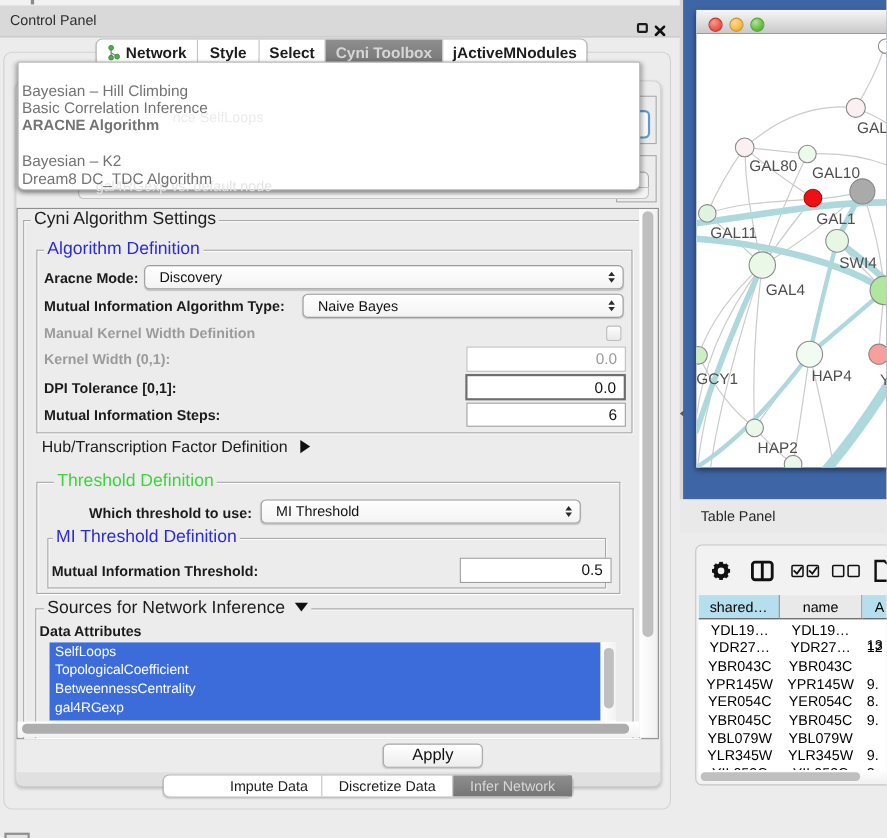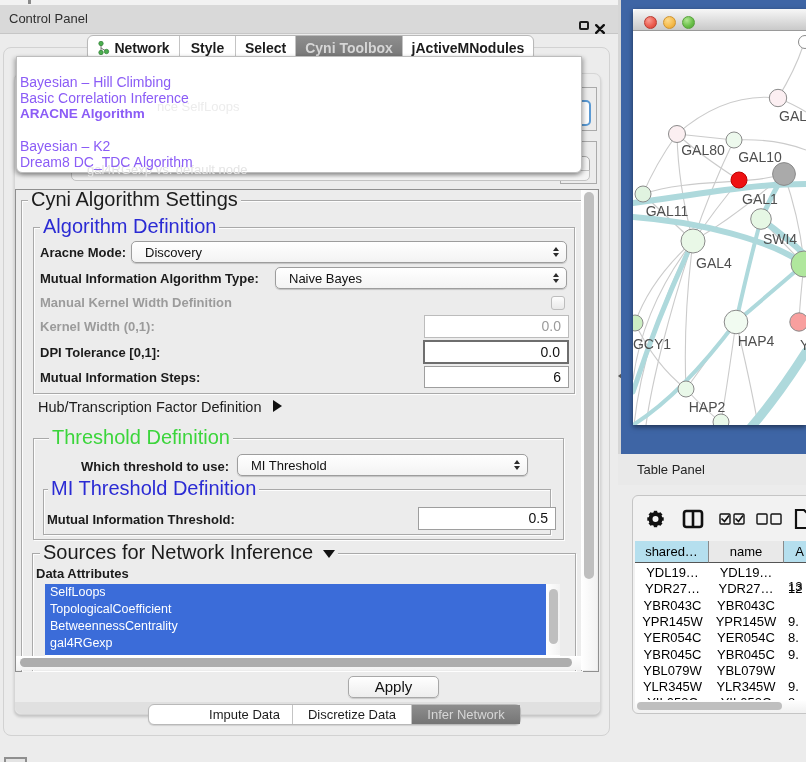--- a/index.html
+++ b/index.html
@@ -30,21 +30,21 @@
   .seg .on{background:linear-gradient(#8e8e8e,#757575);color:#d6d6d6;}
   #tabsTop{left:87px;top:35px;height:24px;font-size:14px;font-weight:bold;}
   #tabsTop .s{padding:0;}
   #tabsBot{left:148px;top:704px;height:19px;font-size:13px;}
   
   #scrollpane{left:15px;top:189px;width:582px;height:481px;border:1px solid #8f8f8f;}
   
   .grp{position:absolute;border:1px solid #a9a9a9;
        box-shadow:1px 1px 0 rgba(255,255,255,.9), inset 1px 1px 0 rgba(255,255,255,.9);}
   .grp>.lbl{position:absolute;top:-9px;background:#ececec;padding:0 3px;
-            font-size:20px;color:#1c1c1c;line-height:15px;white-space:nowrap;}
+            font-size:16px;color:#1c1c1c;line-height:15px;white-space:nowrap;}
   .blue{color:#2b2bd4 !important;}
   .green{color:#3bd53b !important;}
   .bold{font-weight:bold;}
   .gray{color:#9b9b9b !important;}
   .flab{position:absolute;font-size:13px;font-weight:bold;color:#1b1b1b;white-space:nowrap;}
   
   .combo{position:absolute;background:linear-gradient(#ffffff,#f3f3f3);
          border:1px solid #9d9d9d;border-radius:5px;
          box-shadow:0 1px 1px rgba(0,0,0,.18);font-size:13px;color:#111;}
   .combo .tx{position:absolute;left:13px;top:50%;transform:translateY(-50%);}
@@ -55,21 +55,21 @@
   .combo .dn{width:0;height:0;border-left:3.5px solid transparent;
              border-right:3.5px solid transparent;border-top:4.5px solid #2b2b2b;}
   .field{position:absolute;background:#fff;font-size:14px;color:#111;
          text-align:right;line-height:21px;padding-right:7px;}
   
   #popup{left:16px;top:56px;width:564px;height:115px;background:#fff;
          border:1px solid #bdbdbd;border-radius:0 0 6px 6px;
          box-shadow:-2px 2px 4px rgba(0,0,0,.25),2px 2px 4px rgba(0,0,0,.25);}
   #popup .hint{position:absolute;top:0px;left:0;width:100%;text-align:center;
                color:#ababab;font-size:14px;}
-  #popup .it{position:absolute;left:3px;font-size:14px;color:#8b5cf6;white-space:nowrap;}
+  #popup .it{position:absolute;left:3px;font-size:14px;color:#737373;white-space:nowrap;}
   
   #dlist{left:45px;top:584px;width:515px;height:72px;background:#fff;}
   #dlist .sel{position:absolute;left:0;top:0;width:501px;height:71px;background:#3b6cd9;}
   #dlist .r{position:absolute;left:5px;color:#fff;font-size:12.5px;}
   
   .sbtrack{position:absolute;background:linear-gradient(to right,#fff,#f2f2f2);}
   .sbtrackh{position:absolute;background:linear-gradient(#fff,#f2f2f2);}
   .sbthumb{position:absolute;background:#bfbfbf;border-radius:6px;}
   
   #apply{left:348px;top:676px;width:89px;height:20px;background:linear-gradient(#fff,#ededed);

